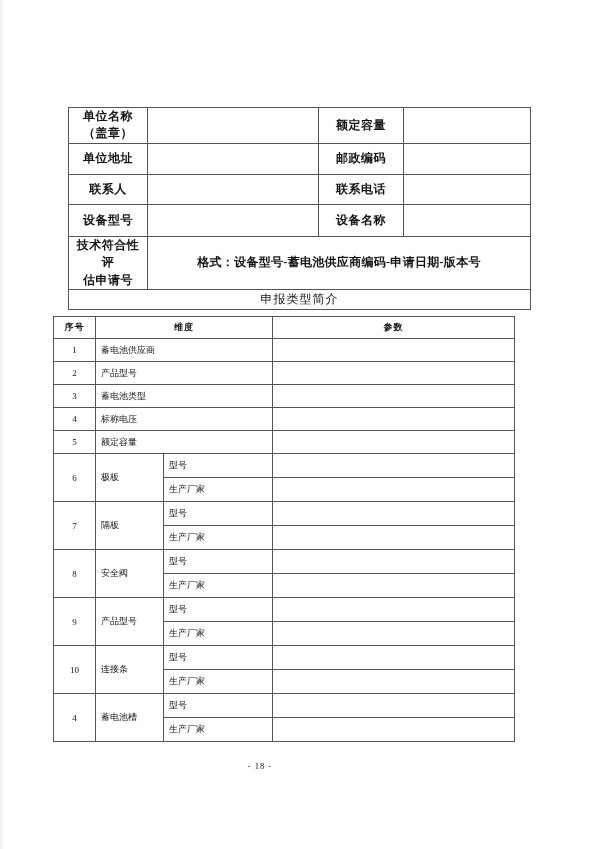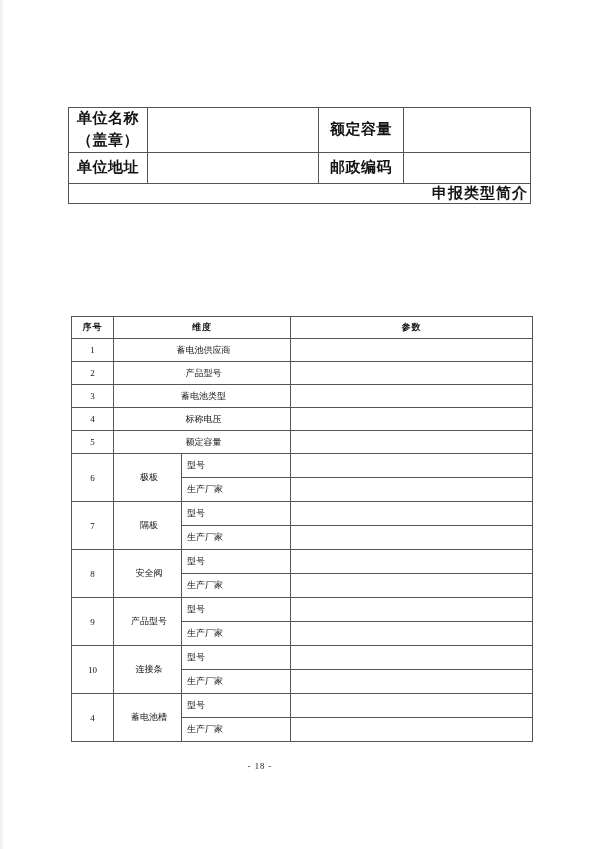--- a/index.html
+++ b/index.html
@@ -21,42 +21,42 @@
     table-layout: fixed;
     position: absolute;
     empty-cells: show;
   }
   td, th {
     border: 1px solid #555555;
     padding: 0 2px;
     overflow: hidden;
   }
   
-  .t1 { left: 68px; top: 107px; width: 462px; font-size: 15px; }
+  .t1 { left: 68px; top: 107px; width: 462px; font-size: 12px; }
   .t1 .lbl {
     font-weight: bold; text-align: center; vertical-align: middle;
     white-space: pre-line; line-height: 1.45; letter-spacing: 0.5px;
   }
   .t1 .val { background: #ffffff; }
   .t1 .fmt { font-weight: bold; text-align: center; vertical-align: middle; letter-spacing: 0.3px; }
-  .t1 .title { font-weight: bold; text-align: right; vertical-align: middle; letter-spacing: 1px; }
+  .t1 .title { font-weight: normal; text-align: center; vertical-align: middle; letter-spacing: 1px; }
   tr.rh35 { height: 35px; }
   tr.rh31 { height: 31px; }
   tr.rh30 { height: 30px; }
   tr.rh32 { height: 32px; }
   tr.rh44 { height: 44px; }
   tr.rh20 { height: 20px; }
   
-  .t2 { left: 71px; top: 316px; width: 461px; font-size: 9px; }
+  .t2 { left: 53px; top: 316px; width: 461px; font-size: 9px; }
   .t2 th {
     font-weight: bold; text-align: center; vertical-align: middle;
     letter-spacing: 1px;
   }
   .t2 .num { text-align: center; vertical-align: middle; }
-  .t2 .dim { text-align: center; padding-left: 5px; vertical-align: middle; }
+  .t2 .dim { text-align: left; padding-left: 5px; vertical-align: middle; }
   .t2 .sub { text-align: left; padding-left: 5px; vertical-align: middle; }
   .t2 .param { background: #ffffff; }
   tr.rh22 { height: 22px; }
   tr.rh23 { height: 23px; }
   tr.rh24 { height: 24px; }
   
   .footer {
     position: absolute; left: 0; top: 761px; width: 520px;
     text-align: center; font-size: 8.5px; letter-spacing: 1px;
     font-family: "Liberation Serif", "DejaVu Serif", serif;
@@ -80,20 +80,37 @@
 （盖章）</td>
     <td class="val"></td>
     <td class="lbl">额定容量</td>
     <td class="val"></td>
   </tr>
   <tr class="rh31">
     <td class="lbl">单位地址</td>
     <td class="val"></td>
     <td class="lbl">邮政编码</td>
     <td class="val"></td>
+  </tr>
+  <tr class="rh30">
+    <td class="lbl">联系人</td>
+    <td class="val"></td>
+    <td class="lbl">联系电话</td>
+    <td class="val"></td>
+  </tr>
+  <tr class="rh32">
+    <td class="lbl">设备型号</td>
+    <td class="val"></td>
+    <td class="lbl">设备名称</td>
+    <td class="val"></td>
+  </tr>
+  <tr class="rh44">
+    <td class="lbl">技术符合性评
+估申请号</td>
+    <td class="fmt" colspan="3">格式：设备型号-蓄电池供应商编码-申请日期-版本号</td>
   </tr>
   <tr class="rh20">
     <td class="title" colspan="4">申报类型简介</td>
   </tr>
 </tbody>
   </table>
 
 <table class="t2">
   <colgroup>
     <col style="width:42px">

